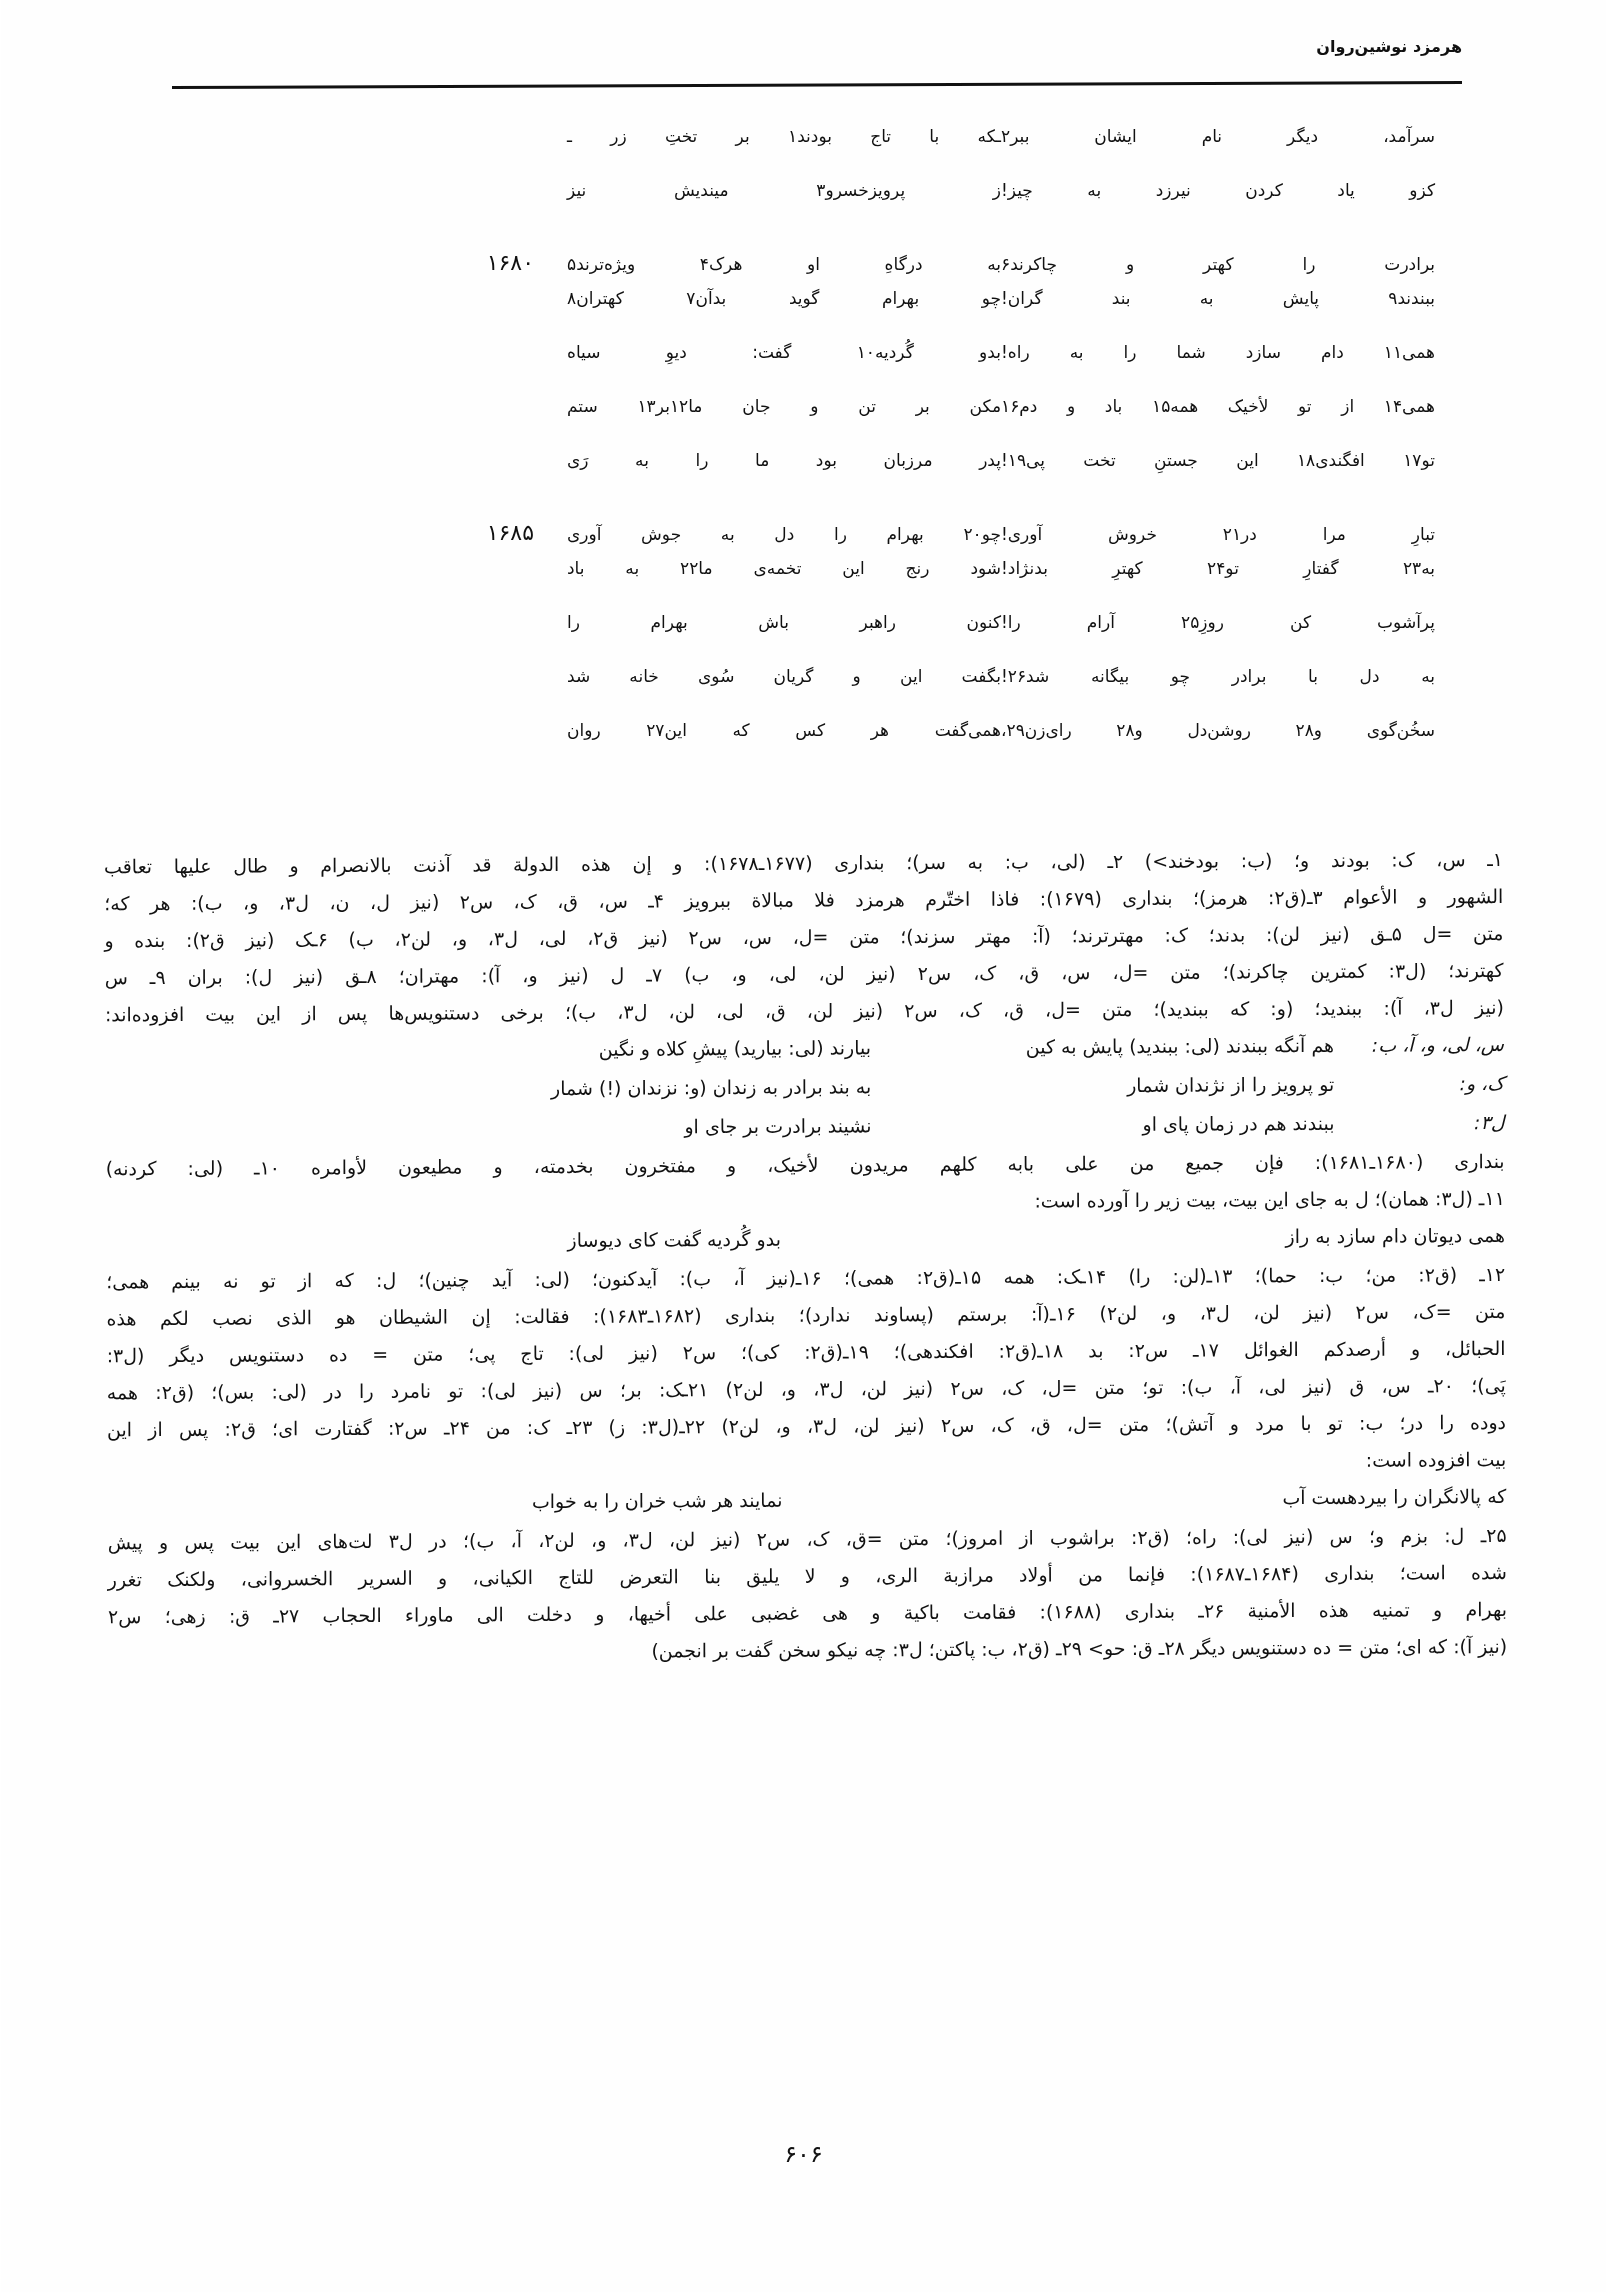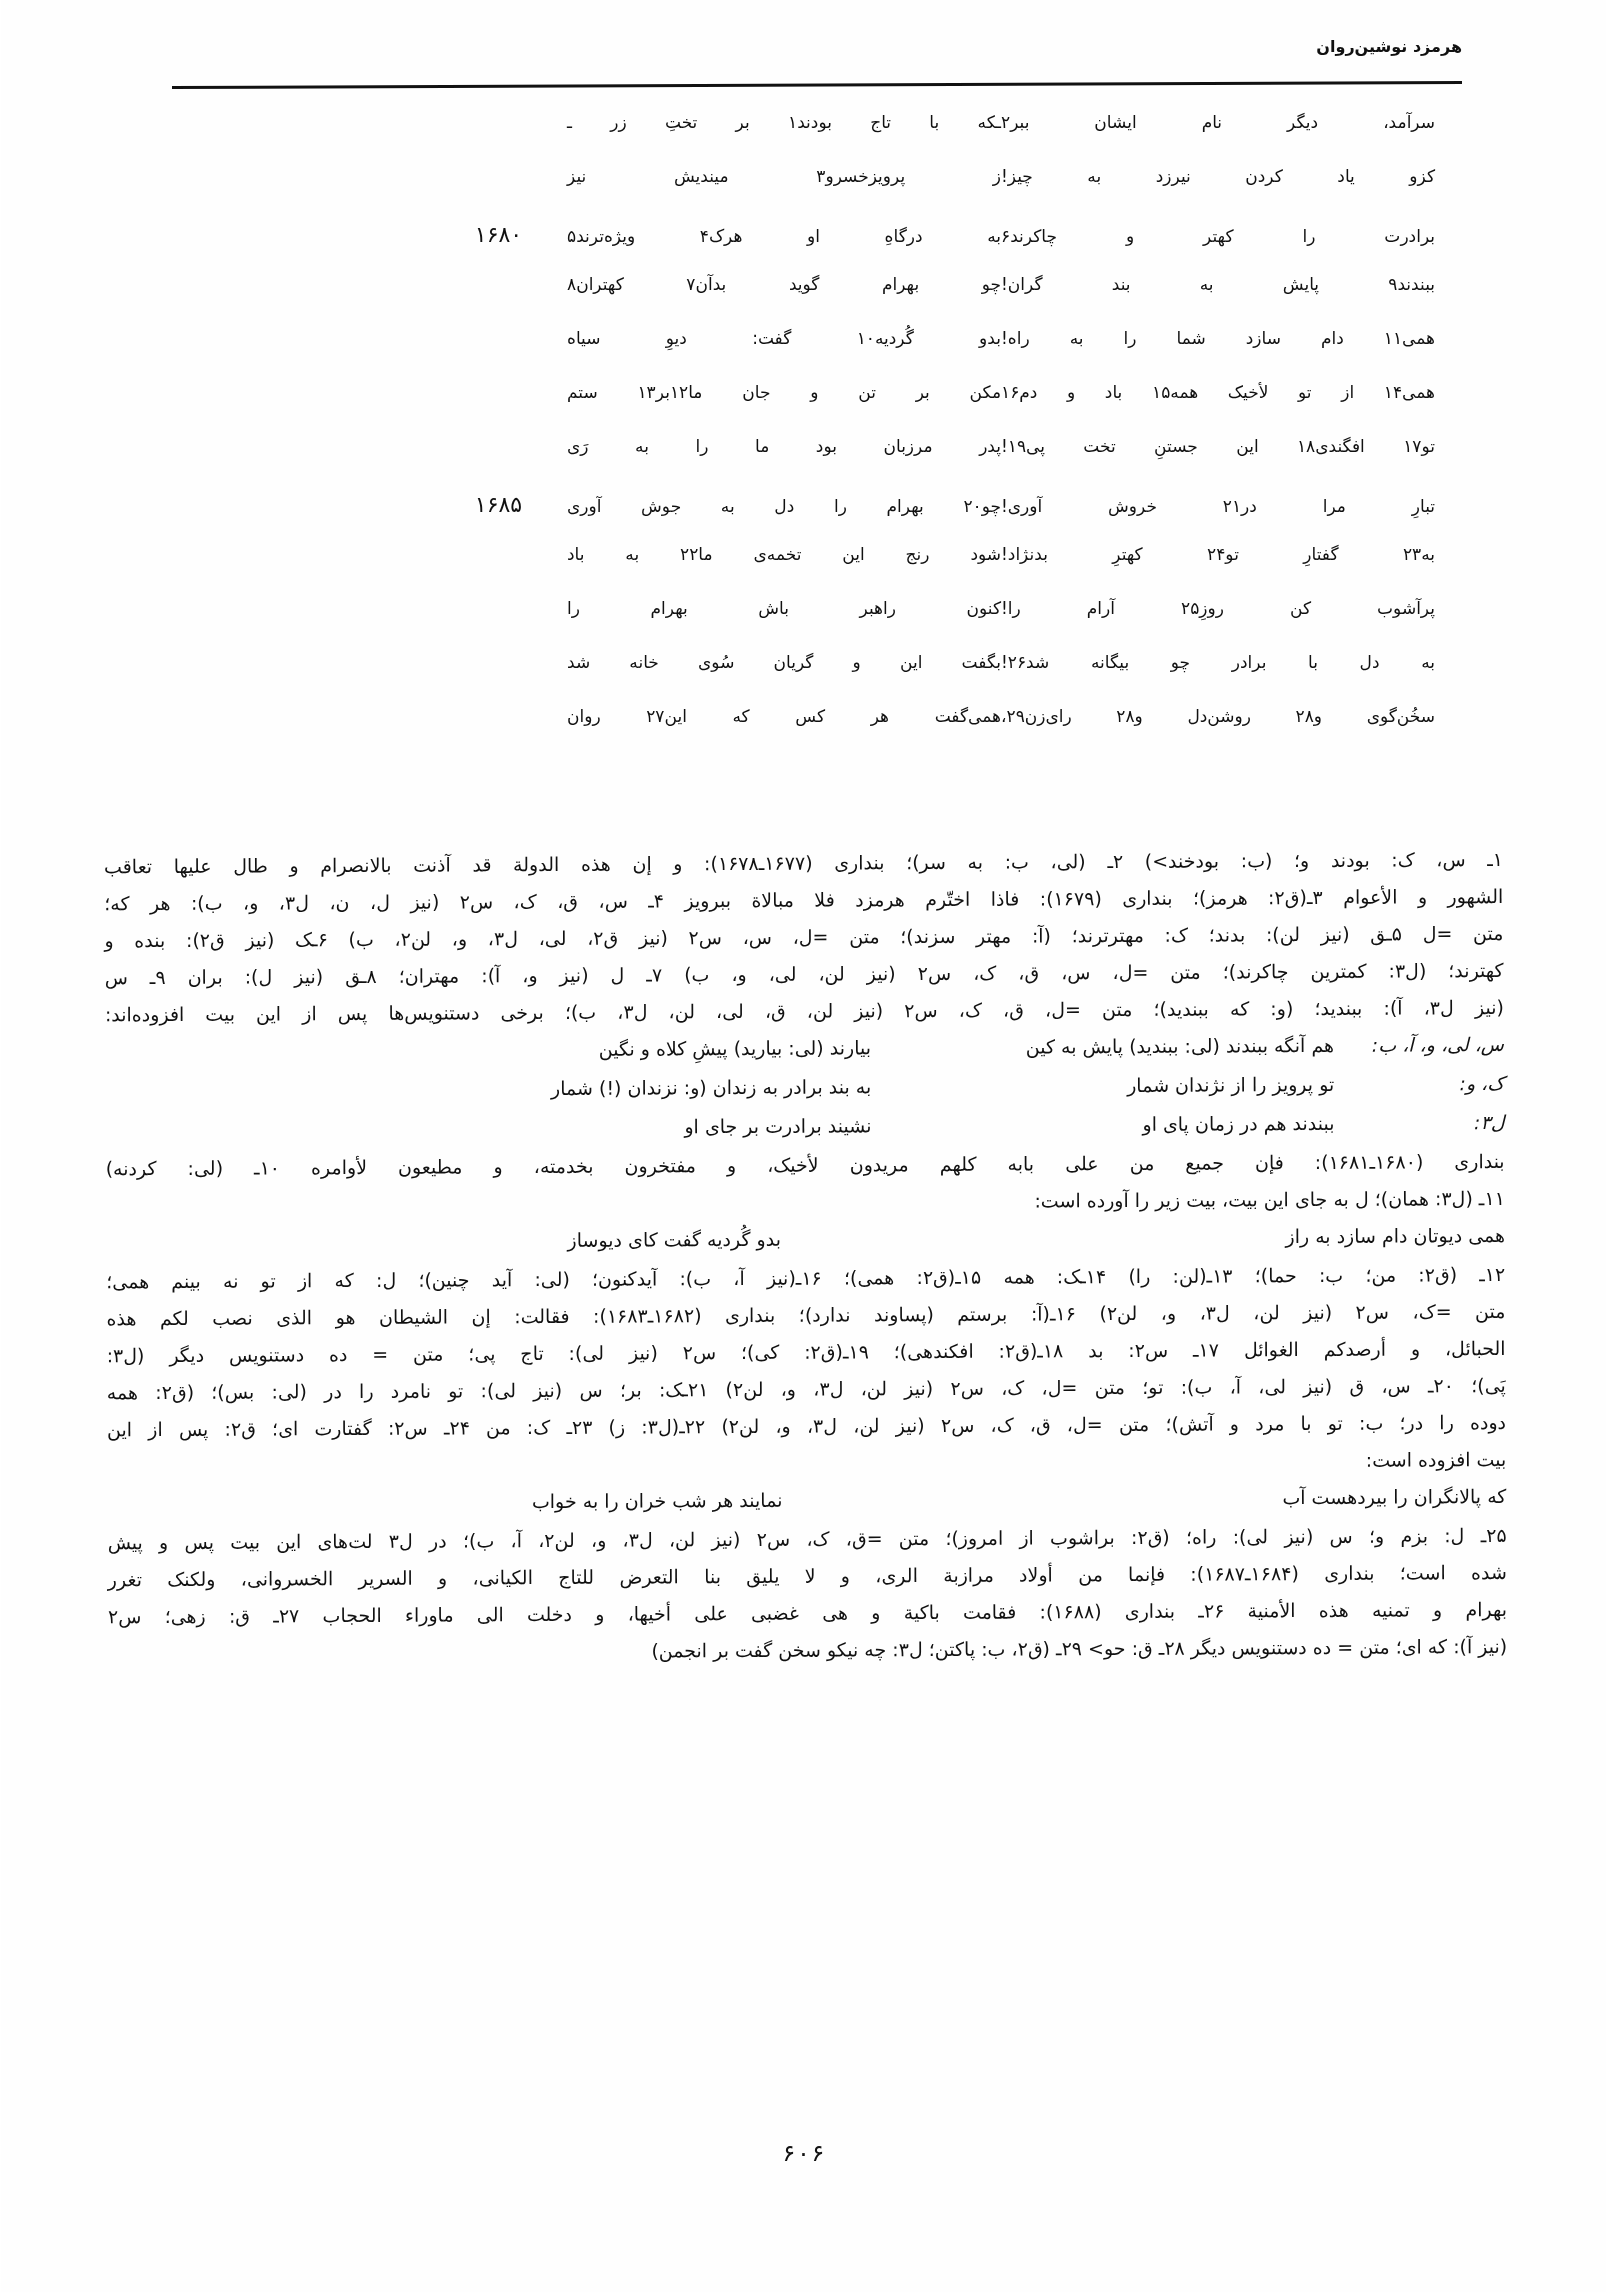--- a/index.html
+++ b/index.html
@@ -43,24 +43,25 @@
   .bayt{
     display:flex;
     flex-direction:row;
     align-items:baseline;
     height:54px;
   }
   .linenum{
     width:71px;
     flex:0 0 71px;
     font-size:22px;
-    text-align:center;
+    text-align:right;
     padding-left:5.8px;
     letter-spacing:-0.5px;
     white-space:nowrap;
+    margin-top:28px;
   }
   .hemi{
     flex:0 0 434px;
     font-size:17px;
     white-space:nowrap;
     line-height:1.0;
   }
   .hemi.a{ text-align:justify; text-align-last:justify; padding-left:33px;}
   .hemi.b{ text-align:justify; text-align-last:justify; padding-right:27px;}
 
@@ -104,21 +105,20 @@
   .app-bayt2 .c1{flex:0 0 512px;text-align:right;white-space:nowrap;padding-right:183px;}
   .app-bayt2 .c2{flex:0 0 541px;text-align:right;white-space:nowrap;}
 
   
   .pagenum{
     position:absolute;
     bottom:124px;left:0;right:0;
     text-align:center;
     font-size:24px;
     letter-spacing:1px;
-    font-family:Liberation Mono, monospace;
   }
 </style>
 </head>
 <body>
 
 <div class="page">
 
   <div class="runhead">هرمزد نوشین‌روان</div>
   <div class="headrule"></div>
 

